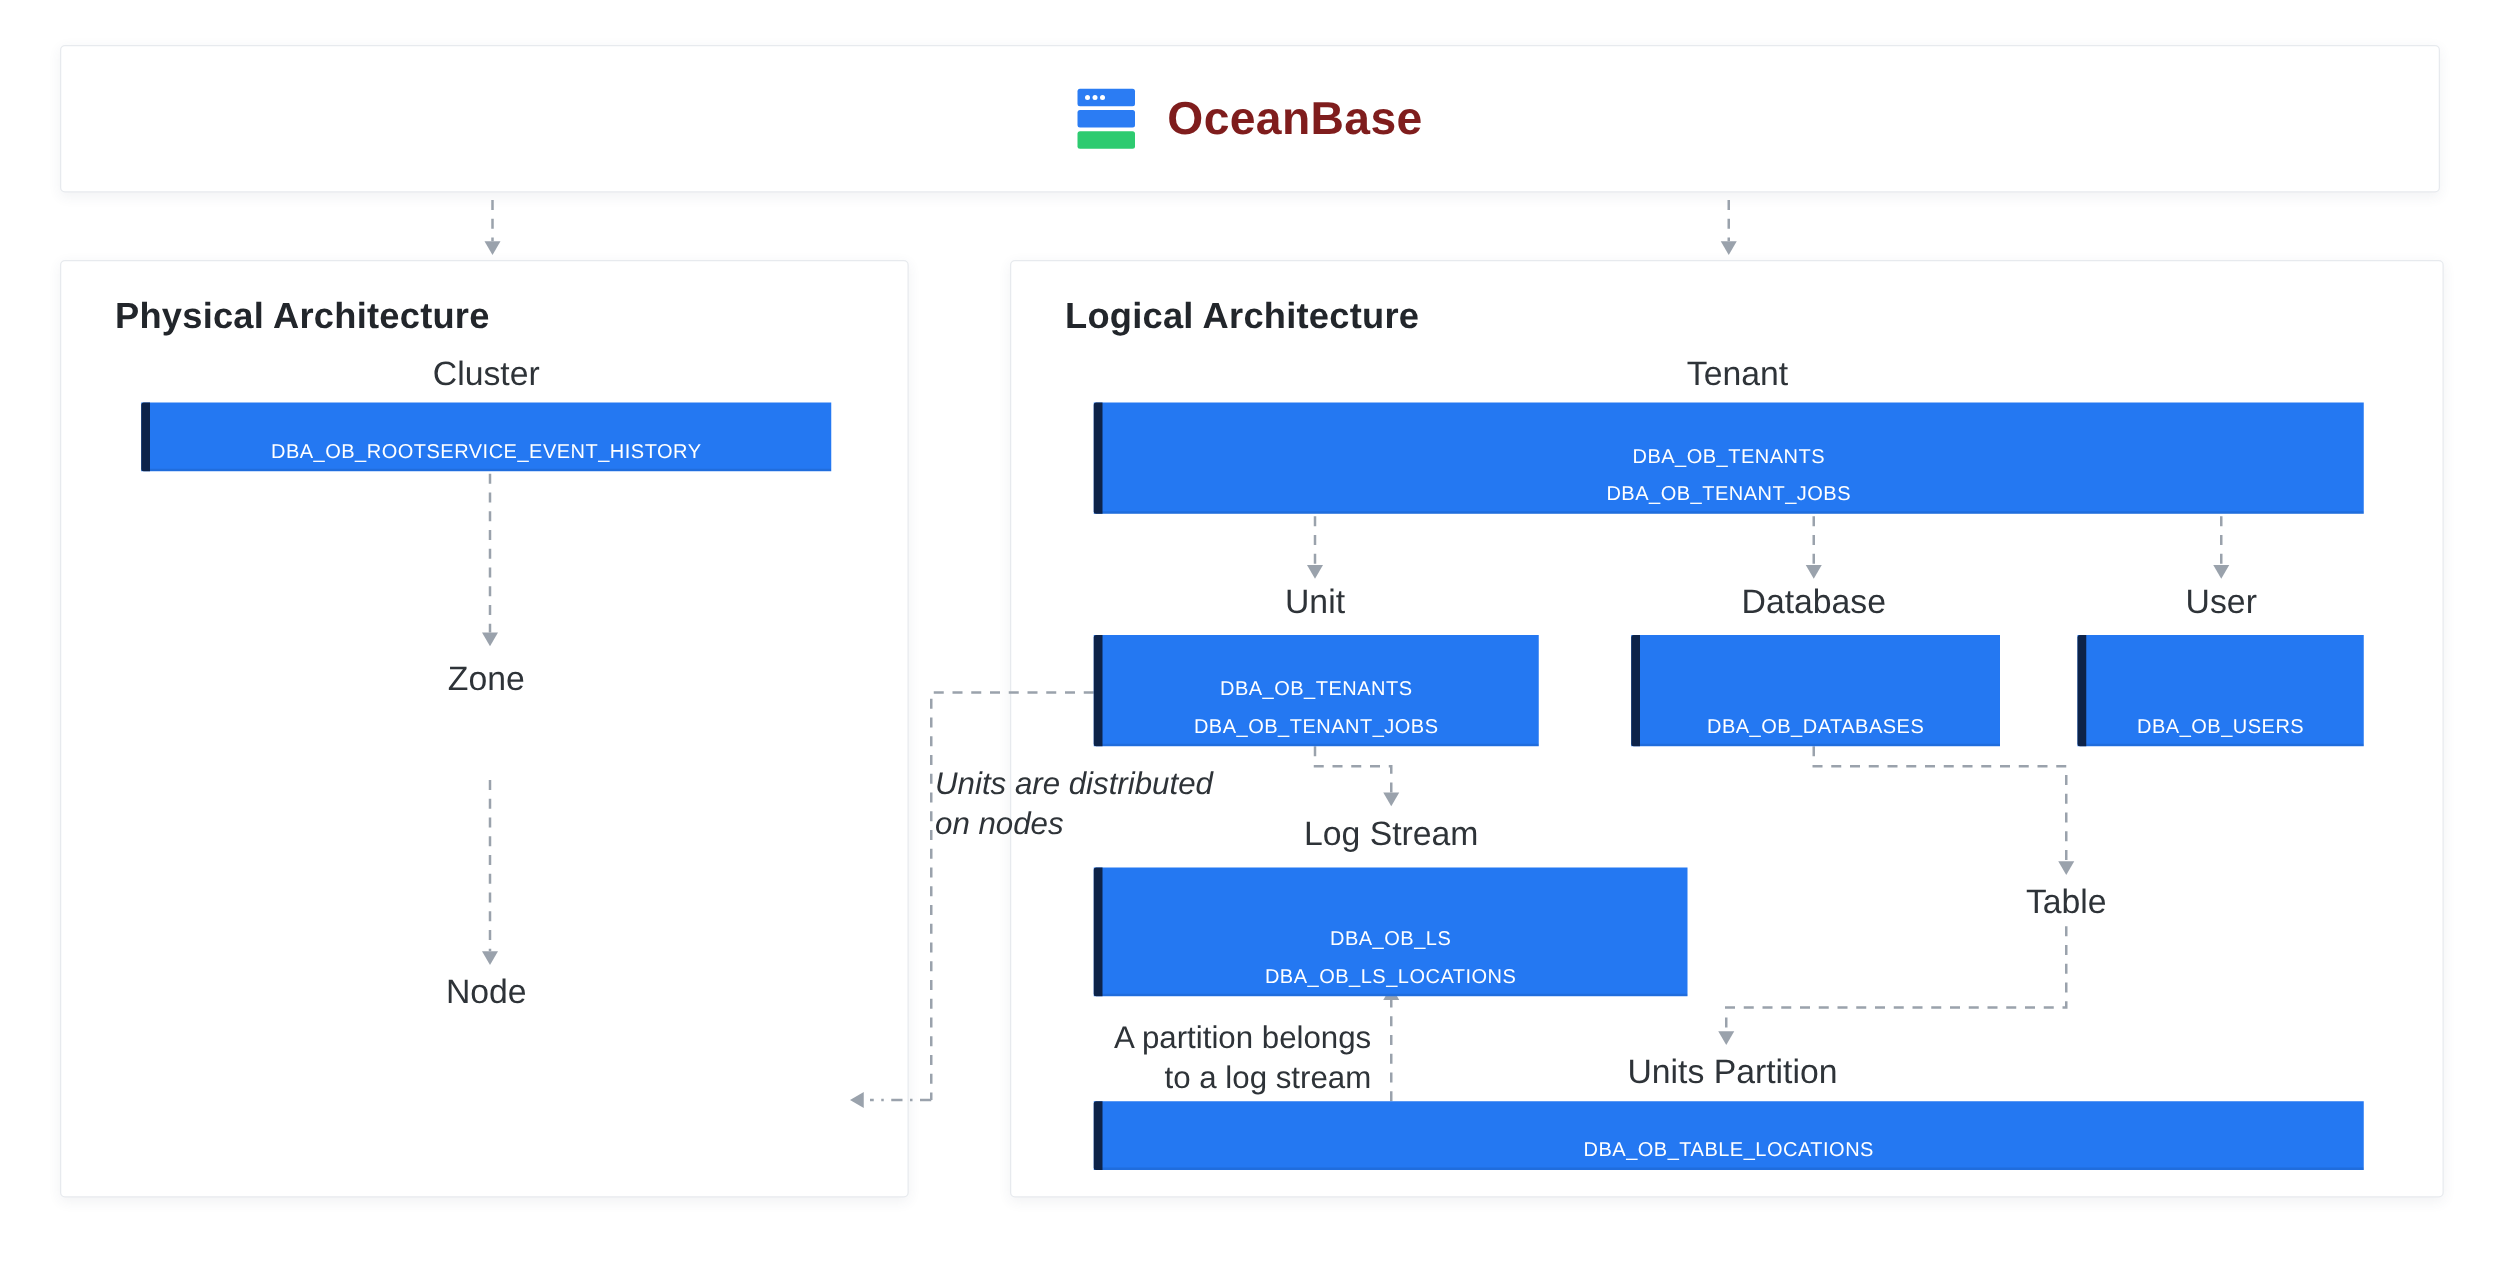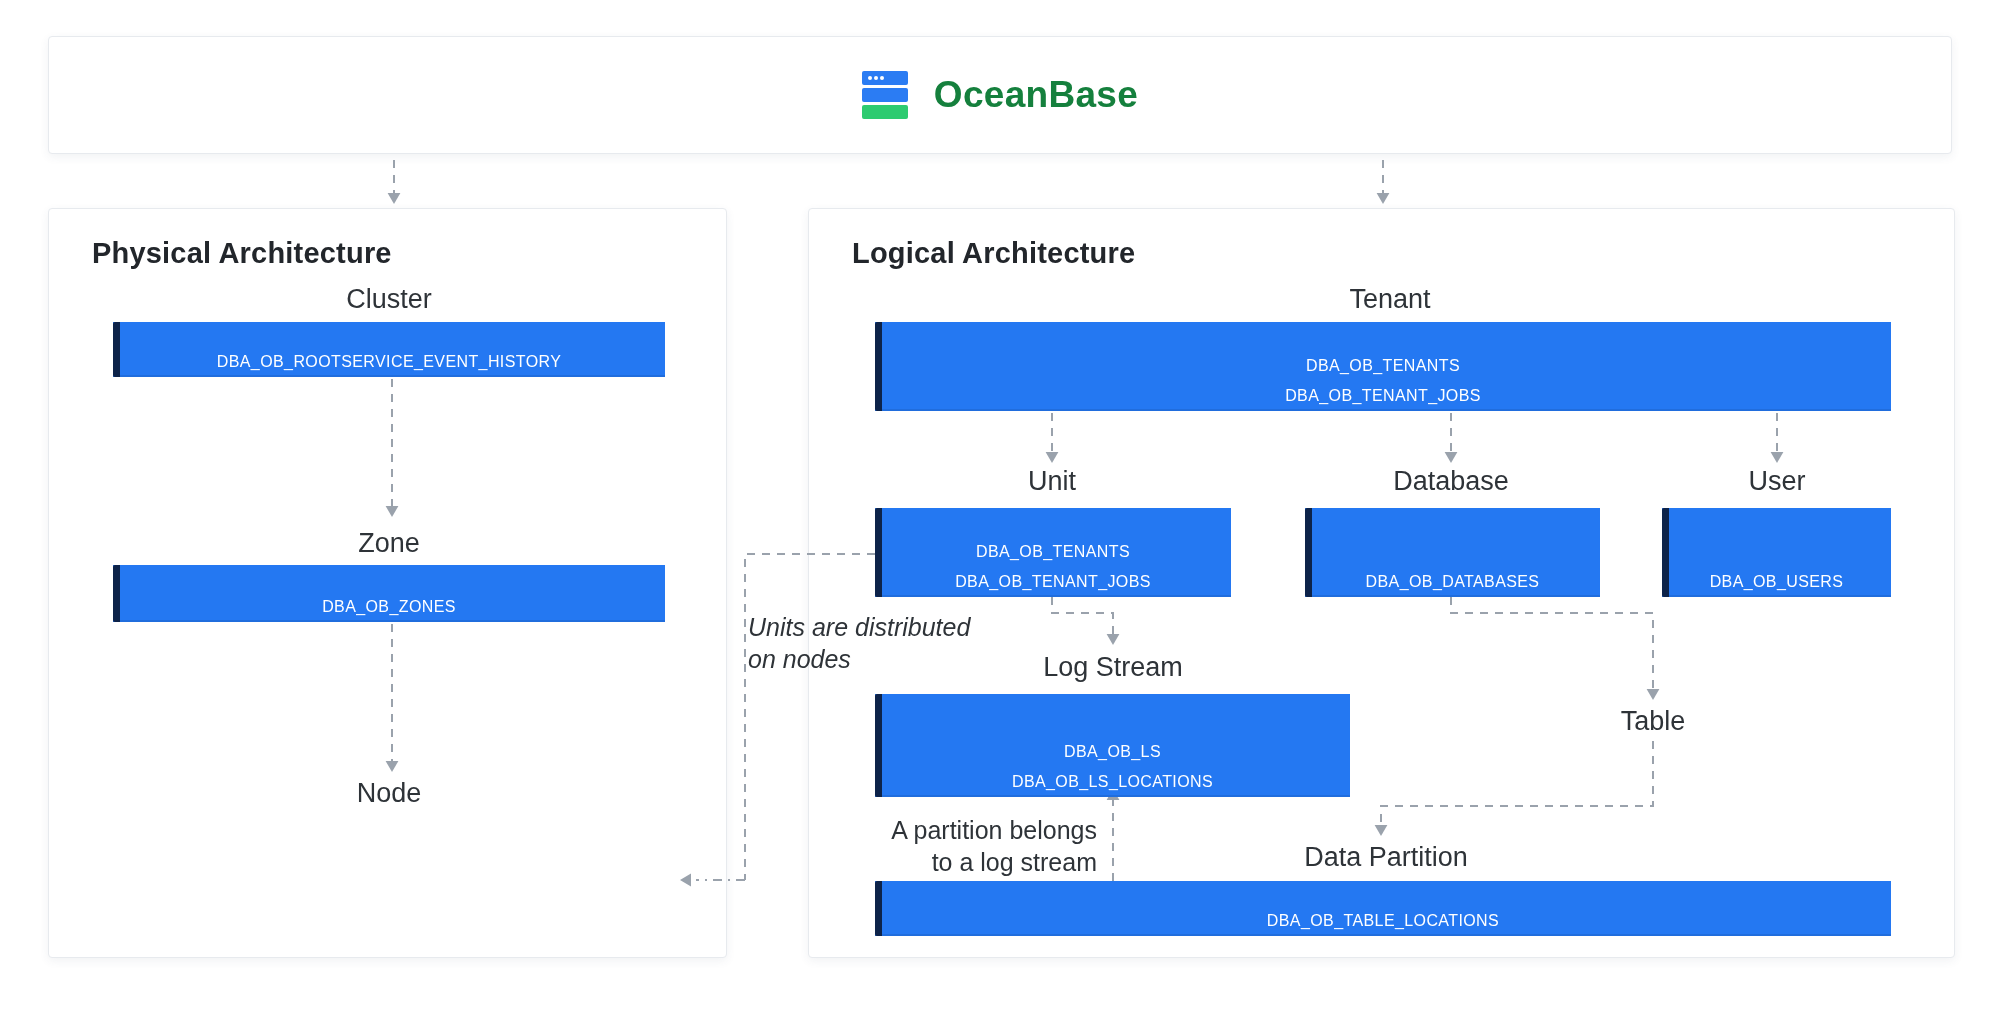--- a/index.html
+++ b/index.html
@@ -30,21 +30,21 @@
     box-shadow:0 3px 10px rgba(50,70,100,0.07);
   }
   .header-card{left:48px;top:36px;width:1904px;height:118px;
     display:flex;align-items:center;justify-content:center;}
   .brand{display:flex;align-items:center;gap:26px;}
   .logo{display:flex;flex-direction:column;gap:3px;width:46px;height:49px;}
   .logo-row{height:14.3px;border-radius:2px;background:var(--logo-blue);position:relative;}
   .logo-row.bot{background:var(--green);}
   .logo-dots{position:absolute;left:6px;top:5px;width:4px;height:4px;border-radius:50%;
     background:#fff;box-shadow:6px 0 0 #fff,12px 0 0 #fff;}
-  .brand-name{font-size:37px;font-weight:700;color:#15803d;letter-spacing:0.3px;}
+  .brand-name{font-size:37px;font-weight:700;color:#7f1d1d;letter-spacing:0.3px;}
 
   .panel{top:208px;height:750px;}
   .panel.physical{left:48px;width:679px;}
   .panel.logical{left:808px;width:1147px;}
   .panel-title{position:absolute;font-size:29px;font-weight:700;color:var(--ink);letter-spacing:0.2px;}
   .panel-title.physical-t{left:92px;top:237px;}
   .panel-title.logical-t{left:852px;top:237px;}
 
   .lvl-label{
     position:absolute;font-size:27px;color:var(--label);
@@ -134,23 +134,20 @@
     <line class="dashdot" x1="745" y1="880" x2="696" y2="880"></line>
     <polygon points="680,880 691,873.6 691,886.4"></polygon>
   </svg>
 
   <div class="lvl-label" style="left:389px;top:284px;">Cluster</div>
   <div class="vbox" style="left:113px;top:322px;width:552px;height:55px;">
     <span>DBA_OB_ROOTSERVICE_EVENT_HISTORY</span>
   </div>
 
   <div class="lvl-label" style="left:389px;top:528px;">Zone</div>
-  <div class="vbox" style="left:113px;top:565px;width:552px;height:57px;">
-    <span>DBA_OB_ZONES</span>
-  </div>
 
   <div class="lvl-label" style="left:389px;top:778px;">Node</div>
 
   <div class="lvl-label" style="left:1390px;top:284px;">Tenant</div>
   <div class="vbox" style="left:875px;top:322px;width:1016px;height:89px;">
     <span>DBA_OB_TENANTS</span>
     <span>DBA_OB_TENANT_JOBS</span>
   </div>
 
   <div class="lvl-label" style="left:1052px;top:466px;">Unit</div>
@@ -170,21 +167,21 @@
   </div>
 
   <div class="lvl-label" style="left:1113px;top:652px;">Log Stream</div>
   <div class="vbox" style="left:875px;top:694px;width:475px;height:103px;">
     <span>DBA_OB_LS</span>
     <span>DBA_OB_LS_LOCATIONS</span>
   </div>
 
   <div class="lvl-label" style="left:1653px;top:706px;">Table</div>
 
-  <div class="lvl-label" style="left:1386px;top:842px;">Data Partition</div>
+  <div class="lvl-label" style="left:1386px;top:842px;">Units Partition</div>
   <div class="vbox" style="left:875px;top:881px;width:1016px;height:55px;">
     <span>DBA_OB_TABLE_LOCATIONS</span>
   </div>
 
   <div class="note" style="left:748px;top:611px;font-style:italic;">
     <div>Units are distributed</div>
     <div>on nodes</div>
   </div>
   <div class="note right" style="right:903px;top:814px;">
     <div>A partition belongs</div>

